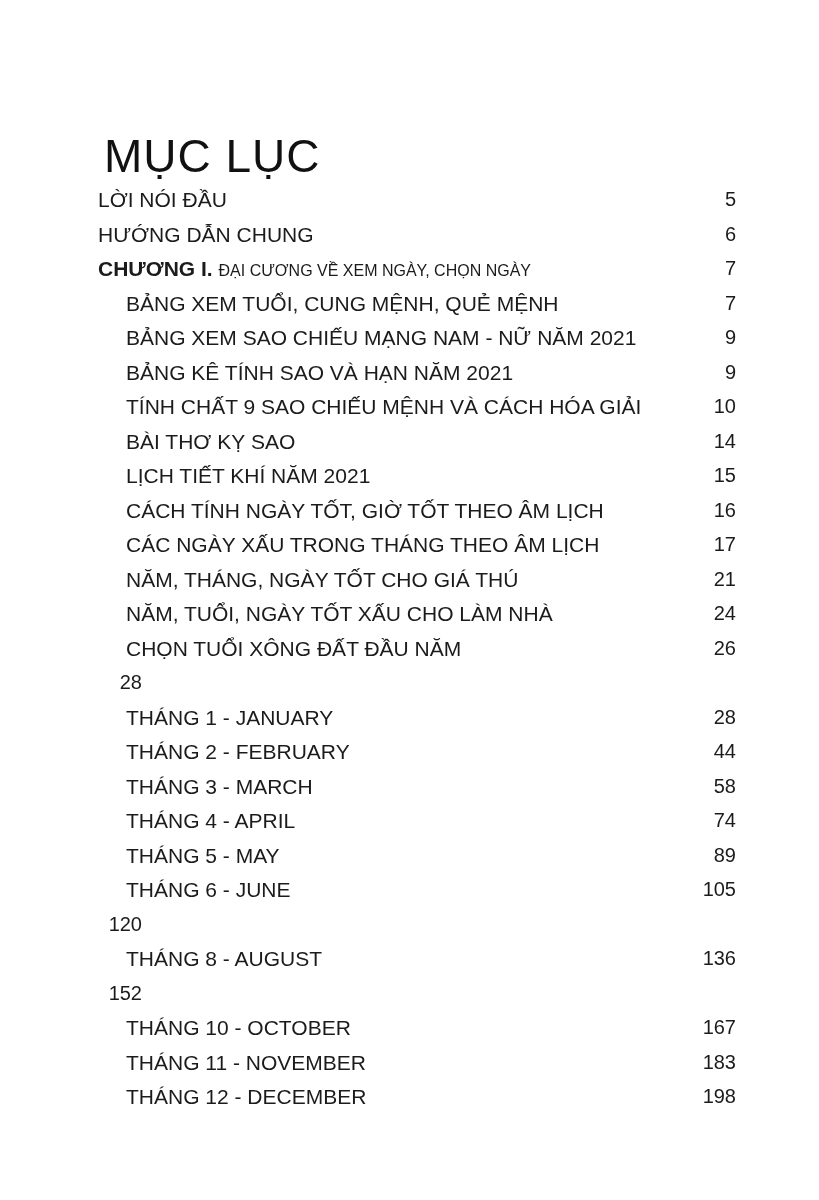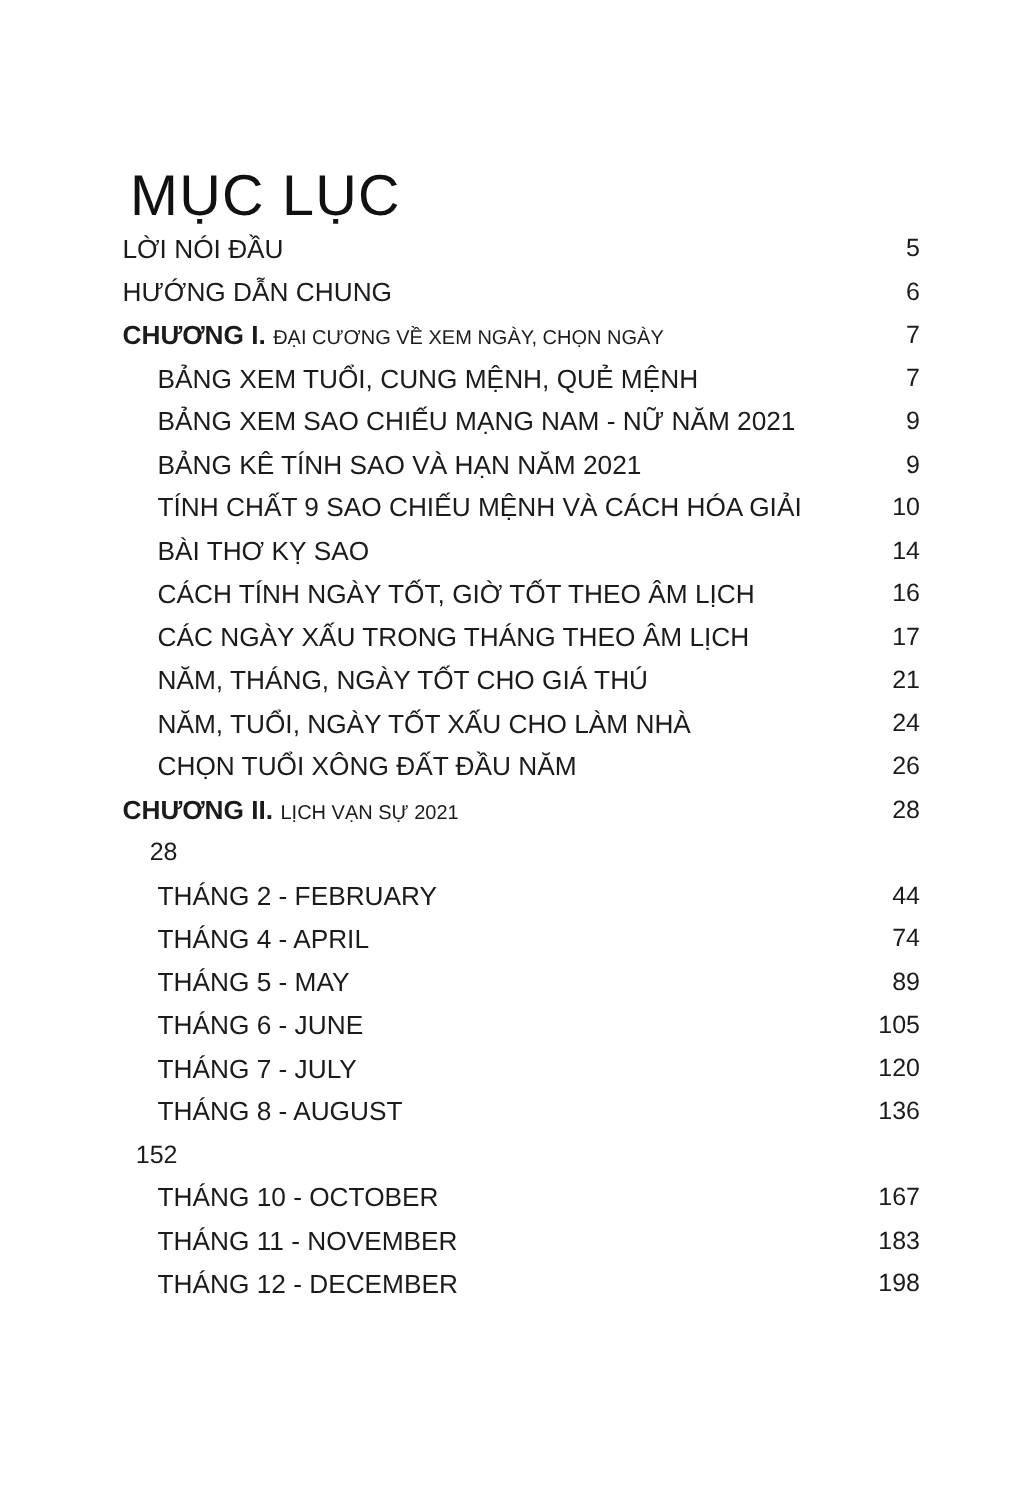--- a/index.html
+++ b/index.html
@@ -102,64 +102,71 @@
       </div>
       <div class="row lvl1">
         <span class="label"><span>TÍNH CHẤT 9 SAO CHIẾU MỆNH VÀ CÁCH HÓA GIẢI</span></span>
         <span class="page-num">10</span>
       </div>
       <div class="row lvl1">
         <span class="label"><span>BÀI THƠ KỴ SAO</span></span>
         <span class="page-num">14</span>
       </div>
       <div class="row lvl1">
+        <span class="label"><span>LỊCH TIẾT KHÍ NĂM 2021</span></span>
+        <span class="page-num">15</span>
+      </div>
+      <div class="row lvl1">
         <span class="label"><span>CÁCH TÍNH NGÀY TỐT, GIỜ TỐT THEO ÂM LỊCH</span></span>
         <span class="page-num">16</span>
       </div>
       <div class="row lvl1">
         <span class="label"><span>CÁC NGÀY XẤU TRONG THÁNG THEO ÂM LỊCH</span></span>
         <span class="page-num">17</span>
       </div>
       <div class="row lvl1">
         <span class="label"><span>NĂM, THÁNG, NGÀY TỐT CHO GIÁ THÚ</span></span>
         <span class="page-num">21</span>
       </div>
       <div class="row lvl1">
         <span class="label"><span>NĂM, TUỔI, NGÀY TỐT XẤU CHO LÀM NHÀ</span></span>
         <span class="page-num">24</span>
       </div>
       <div class="row lvl1">
         <span class="label"><span>CHỌN TUỔI XÔNG ĐẤT ĐẦU NĂM</span></span>
         <span class="page-num">26</span>
       </div>
       <div class="row lvl0 chapter">
-        <span class="label"><span class="bold">CHƯƠNG II.</span> <span class="smallcaps">LỊCH VẠN SỰ 2021</span></span>
         <span class="page-num">28</span>
       </div>
       <div class="row lvl1">
+        <span class="label"><span>THÁNG 1 - JANUARY</span></span>
         <span class="page-num">28</span>
       </div>
       <div class="row lvl1">
         <span class="label"><span>THÁNG 2 - FEBRUARY</span></span>
         <span class="page-num">44</span>
+      </div>
+      <div class="row lvl1">
+        <span class="label"><span>THÁNG 3 - MARCH</span></span>
+        <span class="page-num">58</span>
       </div>
       <div class="row lvl1">
         <span class="label"><span>THÁNG 4 - APRIL</span></span>
         <span class="page-num">74</span>
       </div>
       <div class="row lvl1">
         <span class="label"><span>THÁNG 5 - MAY</span></span>
         <span class="page-num">89</span>
       </div>
       <div class="row lvl1">
         <span class="label"><span>THÁNG 6 - JUNE</span></span>
         <span class="page-num">105</span>
       </div>
       <div class="row lvl1">
-        <span class="label"><span>THÁNG 7 - JULY</span></span>
         <span class="page-num">120</span>
       </div>
       <div class="row lvl1">
         <span class="label"><span>THÁNG 8 - AUGUST</span></span>
         <span class="page-num">136</span>
       </div>
       <div class="row lvl1">
         <span class="page-num">152</span>
       </div>
       <div class="row lvl1">

